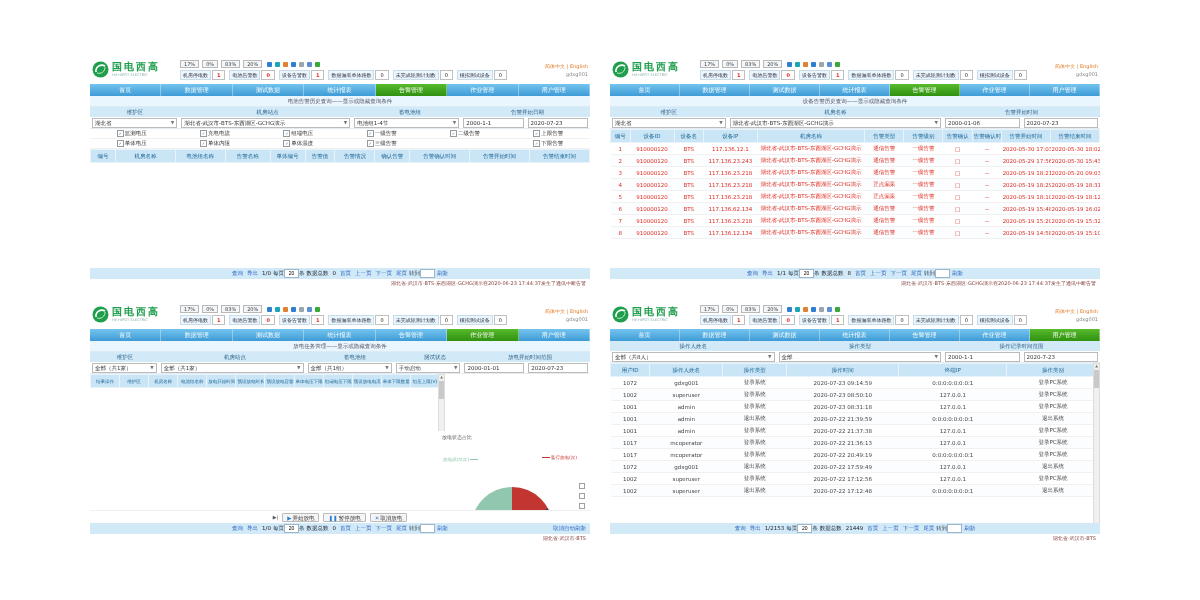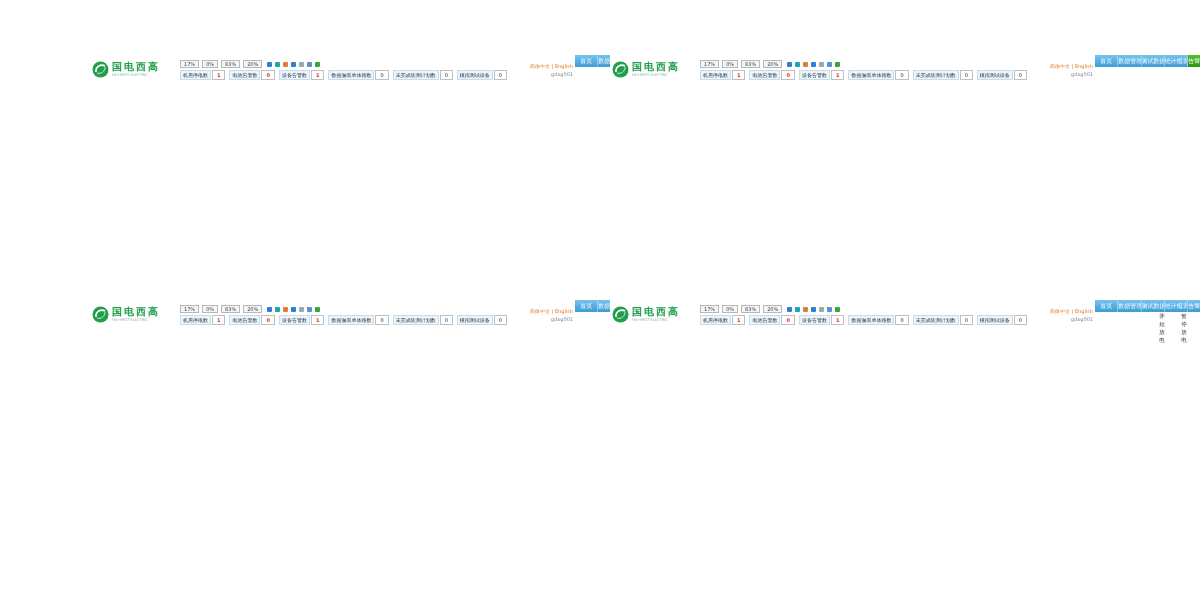--- a/index.html
+++ b/index.html
@@ -1,17 +1,17 @@
 <!DOCTYPE html>
 <html><head>
 <meta charset="utf-8">
 <style>
   html,body{margin:0;padding:0;width:1200px;height:600px;background:#ffffff;overflow:hidden;
     font-family:"DejaVu Sans","Liberation Sans",sans-serif;}
-  .panel{position:absolute;background:#fff;font-size:6px;color:#333;display:flex;flex-direction:row;justify-content:space-between;}
+  .panel{position:absolute;background:#fff;font-size:6px;color:#333;display:flex;flex-direction:column;justify-content:space-between;}
   #panel-tl{left:90px;top:55px;width:500px;height:233px;}
   #panel-tr{left:610px;top:55px;width:490px;height:233px;}
   #panel-bl{left:90px;top:300px;width:500px;height:243px;}
   #panel-br{left:610px;top:300px;width:490px;height:243px;}
 
   
   .phead{height:27px;display:flex;align-items:center;padding:1px 2px;}
   .logo{display:flex;align-items:center;width:88px;}
   .logo-text{margin-left:3px;}
   .logo-cn{color:#1f9e4c;font-weight:bold;font-size:10px;letter-spacing:2px;line-height:10px;}

